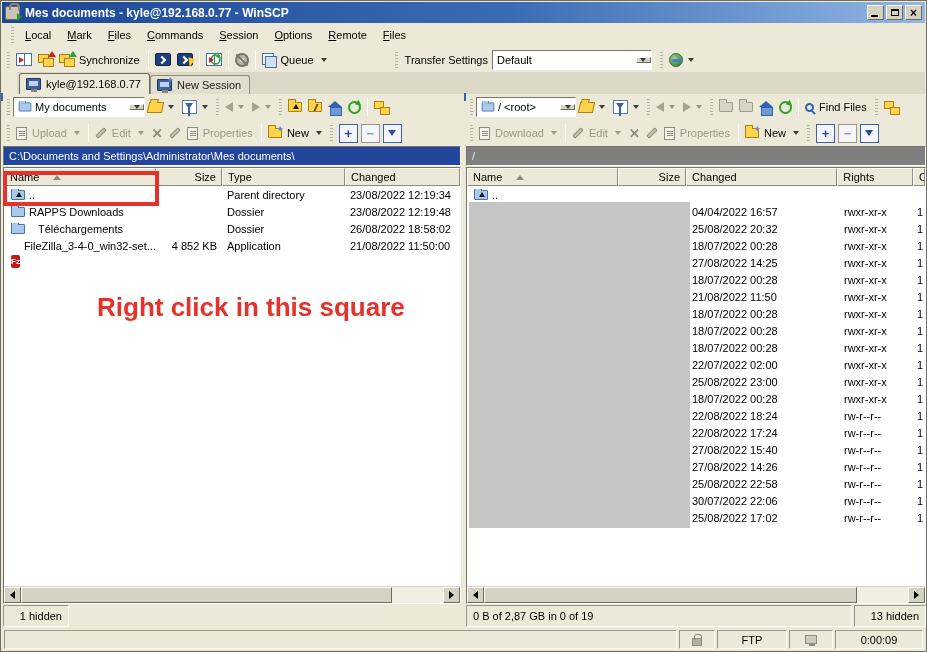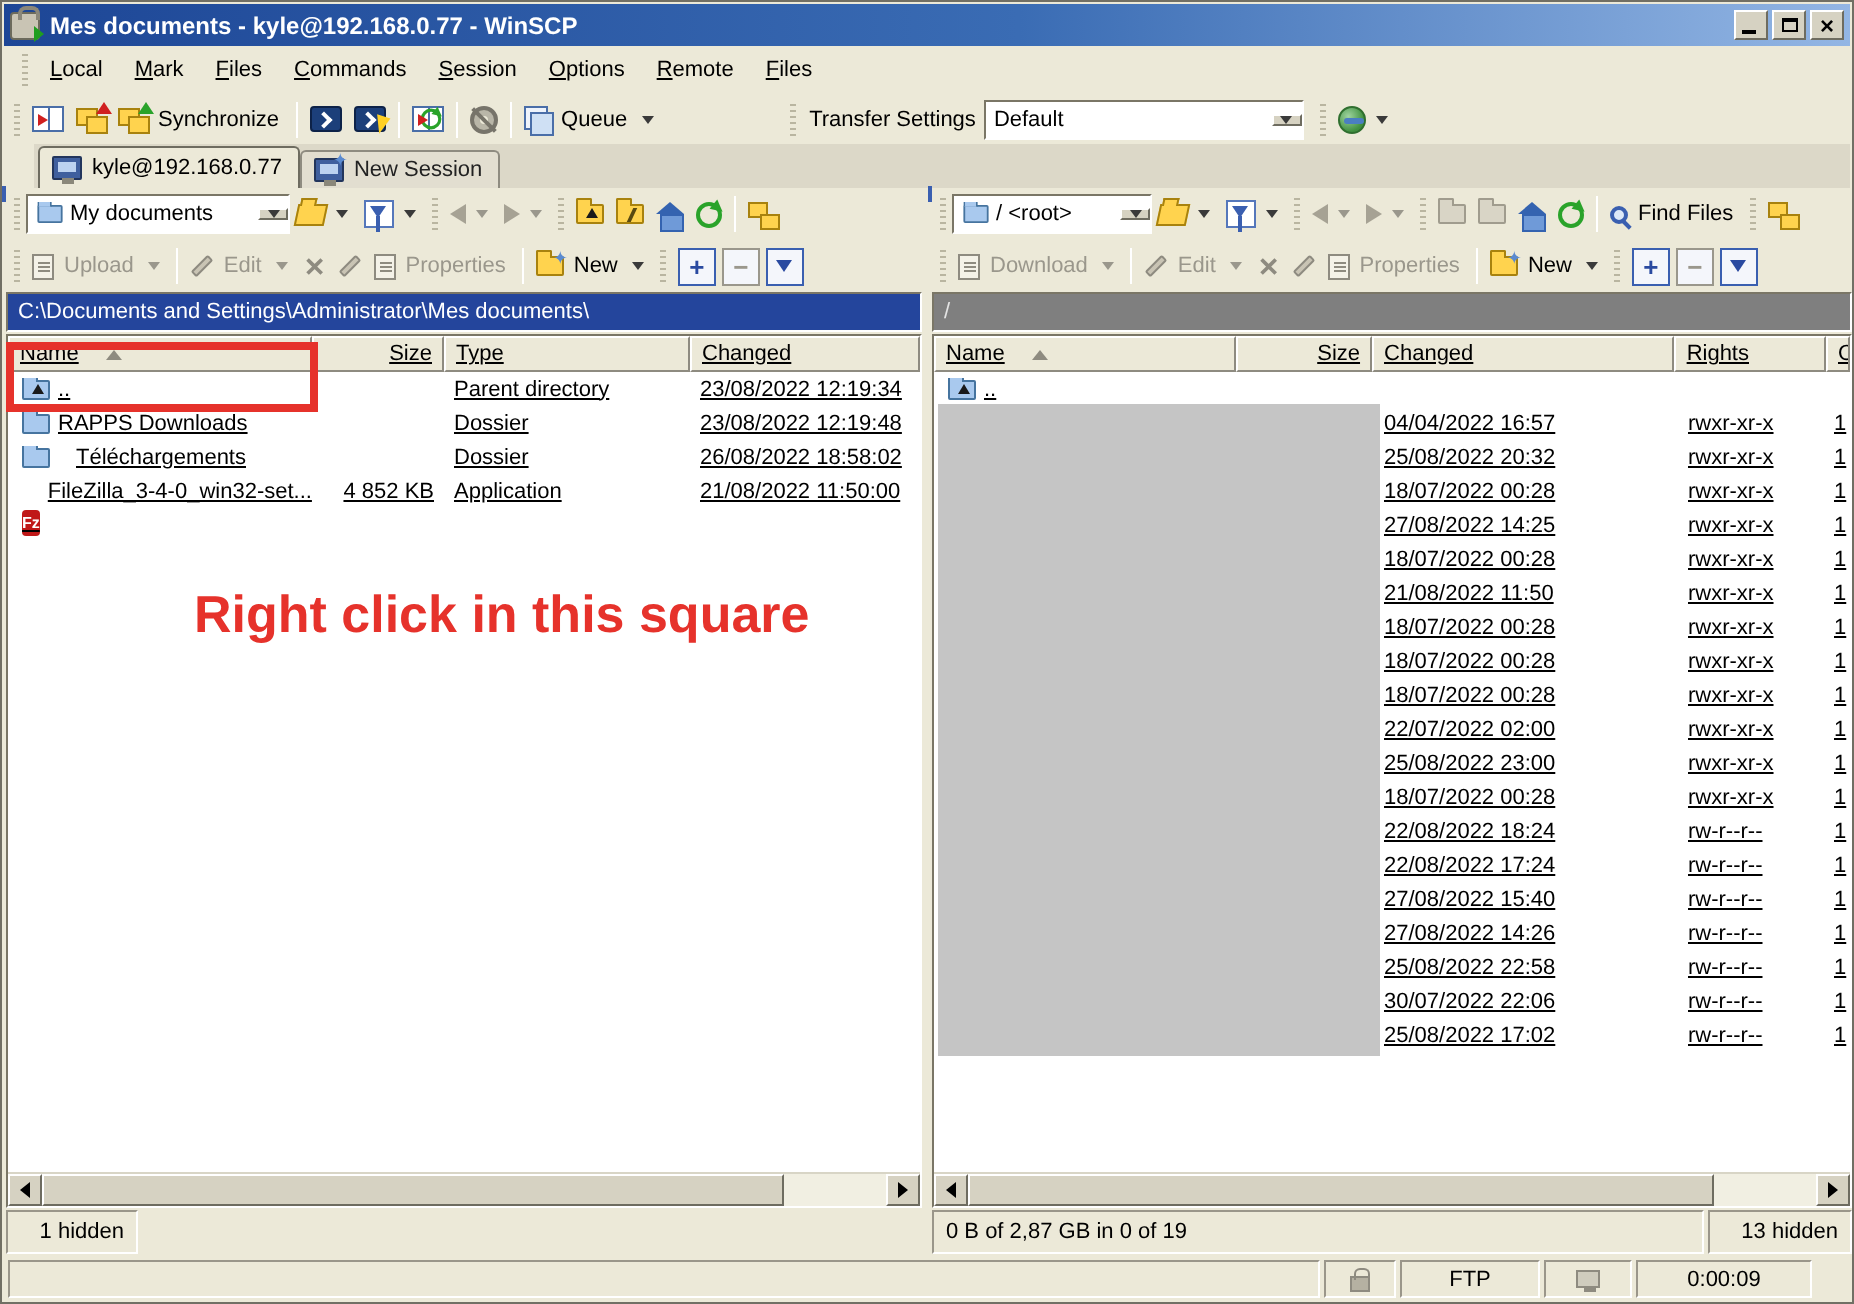--- a/index.html
+++ b/index.html
@@ -129,37 +129,37 @@
   
   .panel { position:absolute; top:93px; height:533px; background:#ece9d8; }
   .panel.left { left:1px; width:460px; }
   .panel.right { left:464px; width:462px; }
   .splitter { position:absolute; left:461px; top:93px; width:3px; height:533px; background:#ece9d8; }
   .ptoolbar { height:26px; display:flex; align-items:center; padding:0 2px; }
   .pathbar { height:20px; margin:0 1px; display:flex; align-items:center; padding:0 5px; font-size:11px;
     border:1px solid; border-color:#7a7666 #fff #fff #7a7666; white-space:nowrap; overflow:hidden; }
   .pathbar.active { background:#24459c; color:#fff; }
   .pathbar.inactive { background:#7f7f7f; color:#e4e4e4; }
-  .filebox { position:relative; margin:1px 1px 0 1px; height:437px; border:1px solid; border-color:#7a7666 #fff #fff #7a7666; background:#fff; overflow:hidden; display:flex; flex-direction:column;text-decoration:underline; }
+  .filebox { position:relative; margin:1px 1px 0 1px; height:437px; border:1px solid; border-color:#7a7666 #fff #fff #7a7666; background:#fff; overflow:hidden; display:flex; flex-direction:column; }
   .hdrrow { display:flex; height:18px; flex:none; }
   .hcell { background:#ece9d8; border:1px solid; border-color:#fff #8e8b80 #8e8b80 #fff; display:flex; align-items:center; padding:0 5px; white-space:nowrap; overflow:hidden; }
   .sortup { width:0; height:0; border-left:4px solid transparent; border-right:4px solid transparent; border-bottom:5px solid #8e8b80; margin-left:14px; }
   .listarea { position:relative; flex:1; overflow:hidden; background:#fff; }
   .frow { display:flex; height:17px; align-items:center; }
   .fcell { padding:0 5px; white-space:nowrap; overflow:hidden; }
   .hscroll { height:17px; flex:none; display:flex; background:#f1efe2; border-top:1px solid #d8d5c6; }
   .sbtn { width:17px; height:16px; background:#d6d2c2; border:1px solid; border-color:#fff #6e6c60 #6e6c60 #fff; display:flex; align-items:center; justify-content:center; }
   .tri-l { width:0; height:0; border-top:4px solid transparent; border-bottom:4px solid transparent; border-right:5px solid #000; }
   .tri-r { width:0; height:0; border-top:4px solid transparent; border-bottom:4px solid transparent; border-left:5px solid #000; }
   .strack { flex:1; position:relative; }
   .sthumb { position:absolute; left:0; top:0; height:16px; background:#d6d2c2; border:1px solid; border-color:#fff #6e6c60 #6e6c60 #fff; }
   .pstatus { height:22px; margin-top:1px; display:flex; padding:0 1px; gap:2px; }
   .scell { border:1px solid; border-color:#9a968a #fff #fff #9a968a; display:flex; align-items:center; padding:0 6px; white-space:nowrap; }
   
-  .gstatus { position:absolute; left:1px; right:18px; top:628px; height:21px; background:#ece9d8; display:flex; gap:2px; padding:1px 2px; }
+  .gstatus { position:absolute; left:1px; right:1px; top:628px; height:21px; background:#ece9d8; display:flex; gap:2px; padding:1px 2px; }
   .gstatus .scell { height:19px; }
   
   .grayredact { position:absolute; left:468px; top:201px; width:221px; height:326px; background:#c5c5c5; z-index:30; }
   .redrect { position:absolute; left:2px; top:170px; width:156px; height:35px; border:4px solid #e6322b; z-index:50; }
   .redtext { position:absolute; left:96px; top:291px; z-index:50; color:#e6322b; font-weight:bold; font-size:26px; letter-spacing:0px; }
   .dis { color:#9a978c; }
   .size-col { text-align:right; justify-content:flex-end; }
 </style>
 </head>
 <body>

